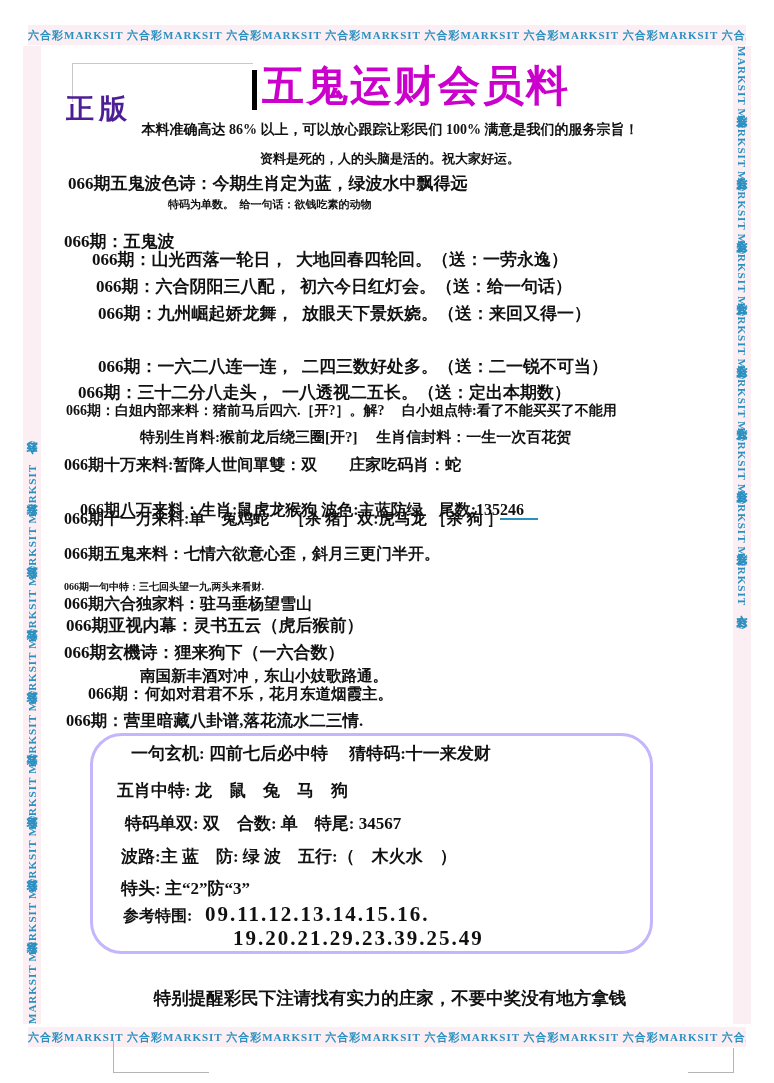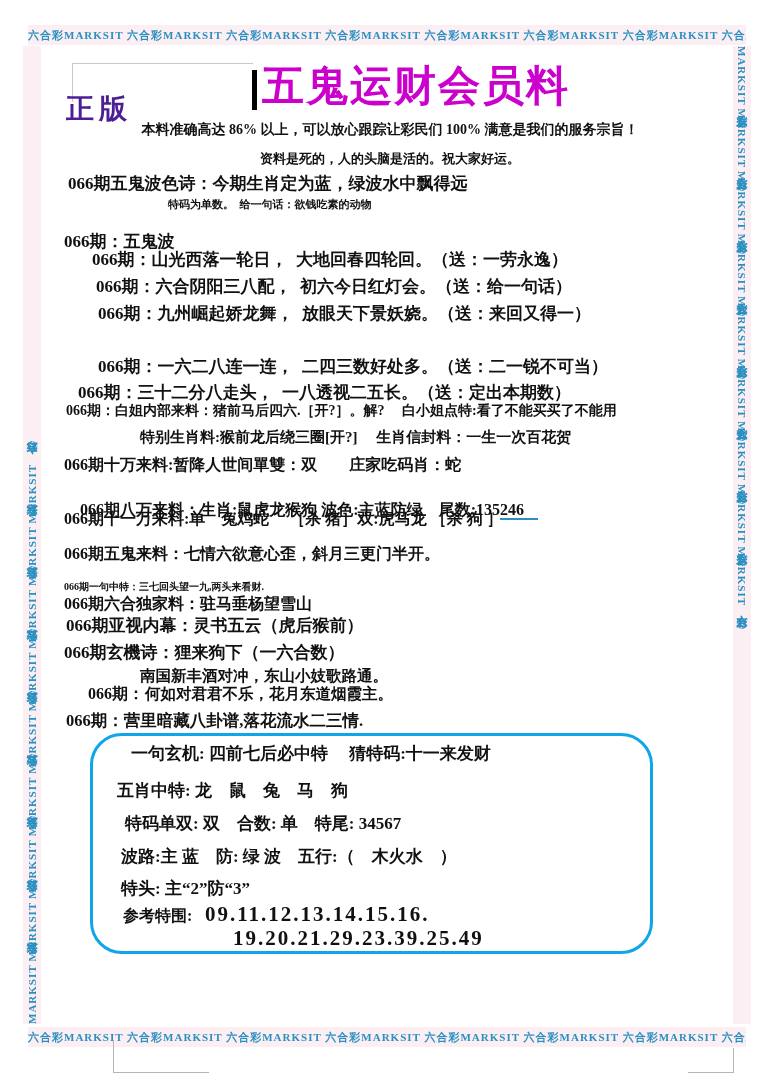--- a/index.html
+++ b/index.html
@@ -9,21 +9,21 @@
       overflow:hidden;white-space:nowrap;background:rgba(247,219,228,0.45);}
   .wm-top{left:28px;top:25px;width:718px;height:20px;line-height:20px;}
   .wm-bottom{left:28px;top:1027px;width:718px;height:20px;line-height:20px;}
   .wm-left{left:23px;top:46px;width:18px;height:978px;writing-mode:vertical-rl;transform:rotate(180deg);line-height:18px;}
   .wm-right{left:733px;top:46px;width:18px;height:978px;writing-mode:vertical-rl;line-height:18px;}
   .line{position:absolute;font-weight:bold;white-space:pre;}
   .center{text-align:center;}
   .underline-teal{border-bottom:2px solid #2b90c0;padding-right:14px;}
   .crop{position:absolute;}
   #box{position:absolute;left:90px;top:733px;width:557px;height:215px;
-       border:3px solid #0ea5e9;border-radius:32px;}
+       border:3px solid #c4b5fd;border-radius:32px;}
   #box .line{white-space:pre;}
 </style>
 </head>
 <body>
 
 <div id="page">
 
   <div class="wm wm-top">六合彩MARKSIT 六合彩MARKSIT 六合彩MARKSIT 六合彩MARKSIT 六合彩MARKSIT 六合彩MARKSIT 六合彩MARKSIT 六合彩MARKSIT 六合彩MARKSIT</div>
   <div class="wm wm-bottom">六合彩MARKSIT 六合彩MARKSIT 六合彩MARKSIT 六合彩MARKSIT 六合彩MARKSIT 六合彩MARKSIT 六合彩MARKSIT 六合彩MARKSIT 六合彩MARKSIT</div>
   <div class="wm wm-left">MARKSIT六合彩MARKSIT六合彩MARKSIT六合彩MARKSIT六合彩MARKSIT六合彩MARKSIT六合彩MARKSIT六合彩MARKSIT六合彩MARKSIT六合彩</div>
@@ -71,14 +71,15 @@
     <div class="line" style="left:38px;top:6px;font-size:17px;">一句玄机: 四前七后必中特　 猜特码:十一来发财</div>
     <div class="line" style="left:24px;top:43px;font-size:17px;">五肖中特: 龙　鼠　兔　马　狗</div>
     <div class="line" style="left:32px;top:76px;font-size:17px;">特码单双: 双　合数: 单　特尾: 34567</div>
     <div class="line" style="left:28px;top:109px;font-size:17px;">波路:主 蓝　防: 绿 波　五行:（　木火水　）</div>
     <div class="line" style="left:28px;top:141px;font-size:17px;">特头: 主“2”防“3”</div>
     <div class="line" style="left:30px;top:170px;font-size:16px;">参考特围:</div>
     <div class="line" style="left:112px;top:166px;font-size:21px;letter-spacing:2px;">09.11.12.13.14.15.16.</div>
     <div class="line" style="left:140px;top:190px;font-size:21px;letter-spacing:2px;">19.20.21.29.23.39.25.49</div>
   </div>
 
+  <div class="line center" style="left:70px;top:986px;width:640px;font-size:17.5px;">特别提醒彩民下注请找有实力的庄家，不要中奖没有地方拿钱</div>
 
 </div>
 
 </body></html>

